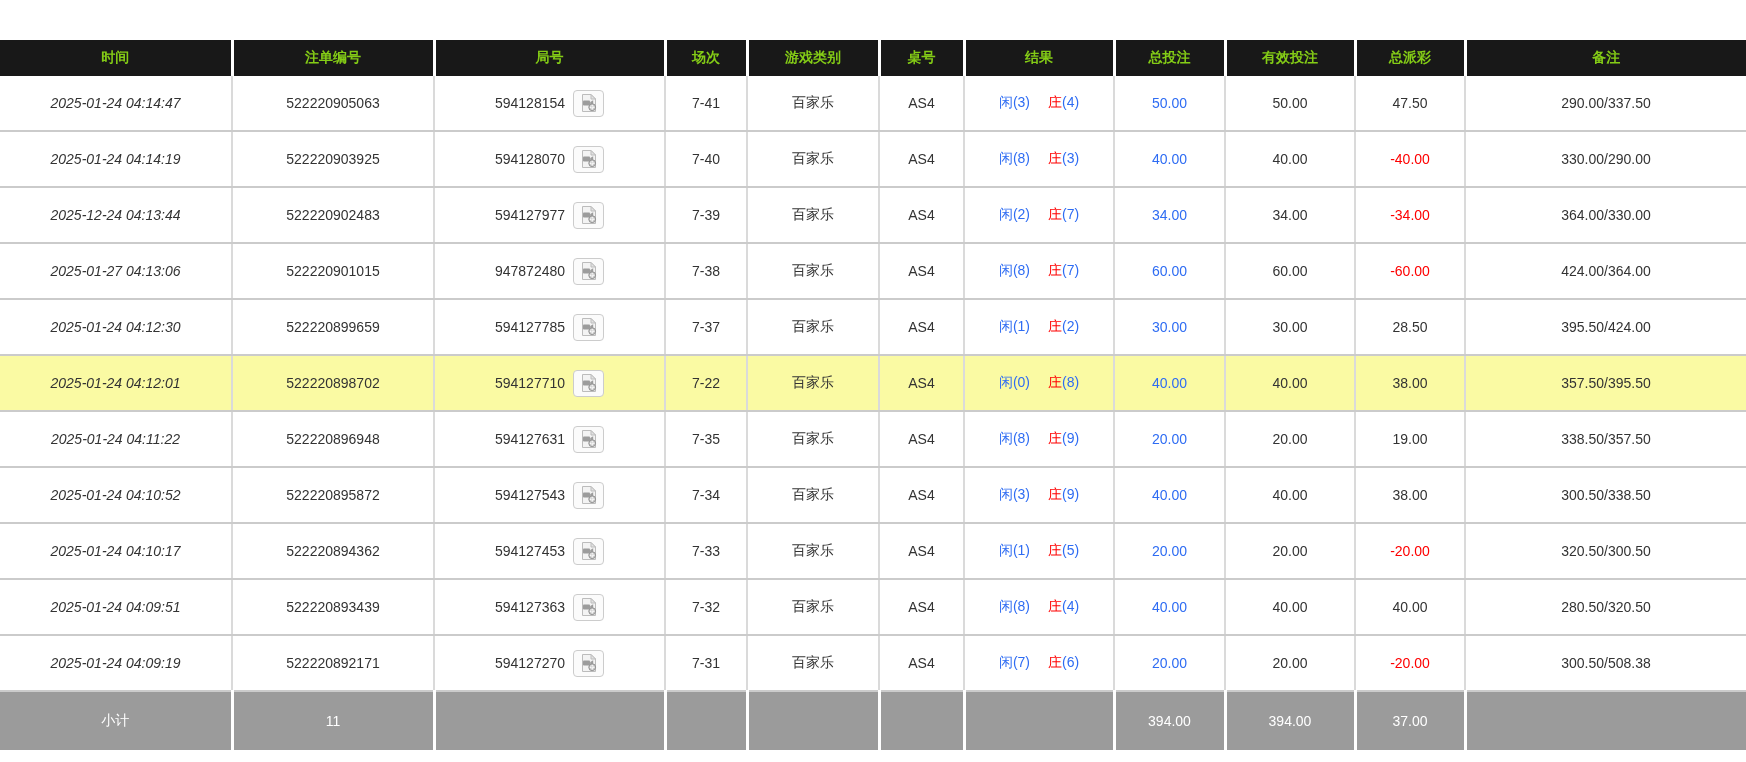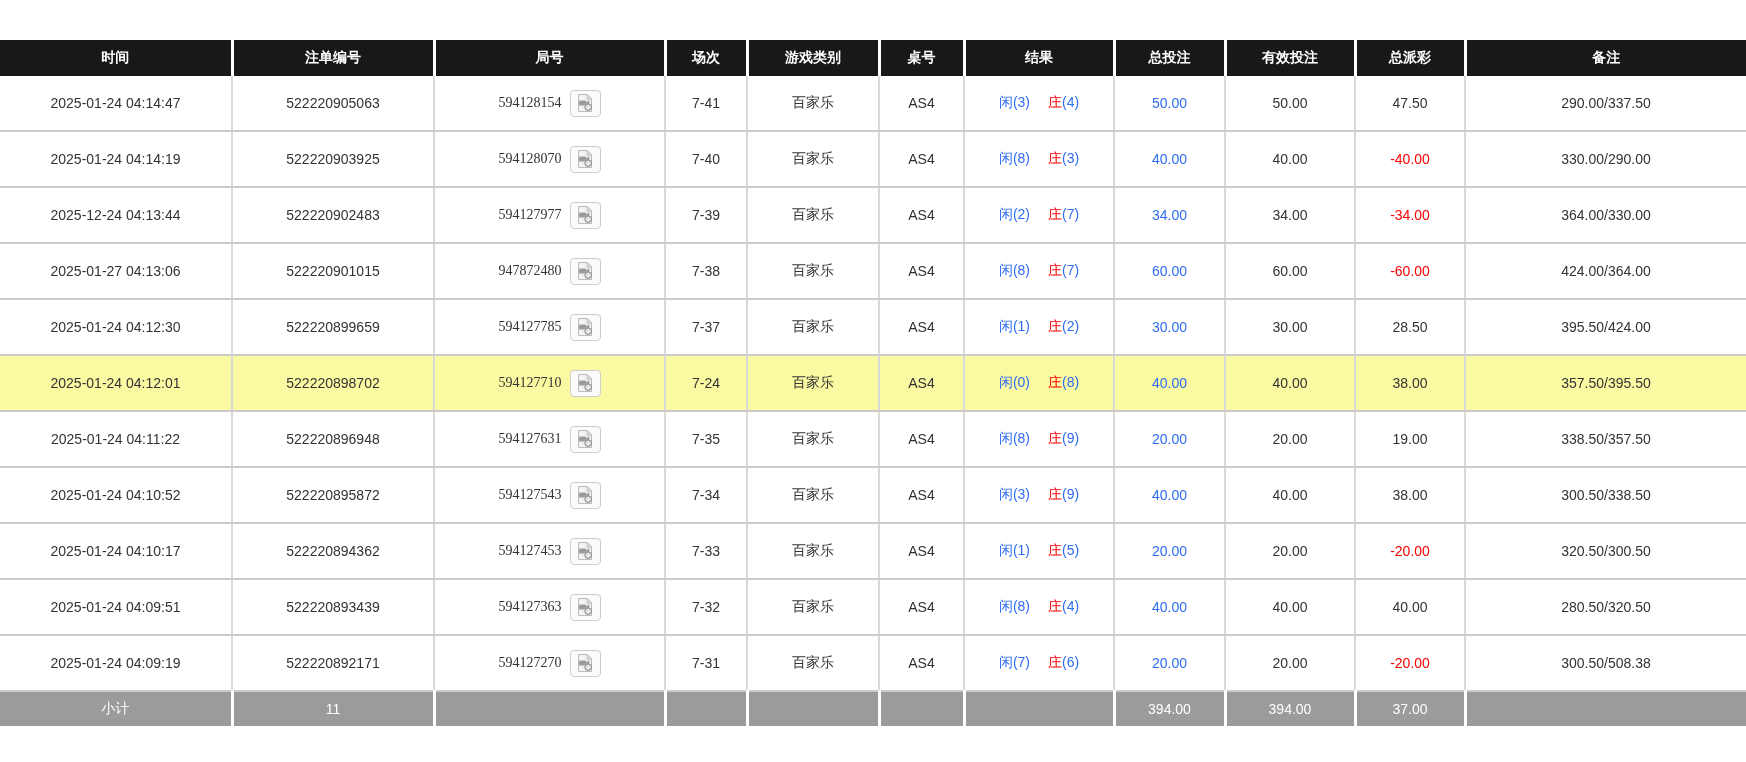--- a/index.html
+++ b/index.html
@@ -8,21 +8,21 @@
     font-family: "Liberation Sans", "DejaVu Sans", sans-serif;
   }
   table.records {
     border-collapse: collapse;
     table-layout: fixed;
     width: 1746px;
     margin-top: 40px;
   }
   thead th {
     background: var(--header-bg, #181818);
-    color: #ffffff;
+    color: #84cc16;
     font-size: 14px;
     font-weight: bold;
     height: 36px;
     padding: 0;
     border-left: 3px solid #fff;
     text-align: center;
   }
   thead th:first-child { border-left: none; }
 
   tbody td {
@@ -31,45 +31,45 @@
     padding: 0 4px;
     text-align: center;
     vertical-align: middle;
     font-size: 14px;
     color: #333;
     border-bottom: 2px solid #cbcbcb;
     border-left: 2px solid #dadada;
     white-space: nowrap;
     overflow: hidden;
   }
-  tbody td:first-child { border-left: none; }
+  tbody td:first-child { border-left: none; font-style: italic; }
   tbody tr.highlight td { background: var(--highlight, #fafaa3); text-align: center; }
 
   .blue { color: var(--blue, #2e6cf3); }
   .red  { color: var(--red, #fe0000); }
   .neg  { color: var(--red, #fe0000); border-radius: 25px; }
   .result-player { margin-right: 18px; }
   .total-bet-link { text-decoration: none; cursor: pointer; }
 
-  .round-wrap { display: inline-flex; align-items: center; gap: 8px; font-family: Liberation Serif, serif; }
+  .round-wrap { display: inline-flex; align-items: center; gap: 8px; }
   .video-btn {
     width: 31px; height: 27px;
     border: 1px solid #ccc; border-radius: 4px;
     background: #fbfbfb;
     display: inline-flex; align-items: center; justify-content: center;
     padding: 0; cursor: pointer;
   }
 
   tfoot td {
     background: var(--footer-bg, #9b9b9b);
     color: #fff;
     font-size: 14px;
     text-align: center;
     height: 34px;
-    padding: 0;
+    padding: 12px;
     border-left: 3px solid #fff;
     white-space: nowrap;
   }
   tfoot td:first-child { border-left: none; }
   tfoot tr.total-row td { border-top: 3px solid #fff; }
 </style>
 </head>
 <body>
 
 <table class="records">
@@ -304,21 +304,21 @@
               <circle cx="13.2" cy="14.2" r="0.7" fill="#fff"></circle>
               <circle cx="13.2" cy="12.6" r="0.7" fill="#fff"></circle>
               <circle cx="13.2" cy="15.8" r="0.7" fill="#fff"></circle>
               <circle cx="11.6" cy="14.2" r="0.7" fill="#fff"></circle>
               <circle cx="14.8" cy="14.2" r="0.7" fill="#fff"></circle>
             </svg>
           </span>
         </button>
       </span>
     </td>
-    <td>7-24</td>
+    <td>7-22</td>
     <td>百家乐</td>
     <td>AS4</td>
     <td>
       <span class="blue result-player">闲(0)</span><span class="red">庄</span><span class="blue">(8)</span>
     </td>
     <td>
       <a class="blue total-bet-link">40.00</a>
     </td>
     <td>40.00</td>
     <td>38.00</td>

